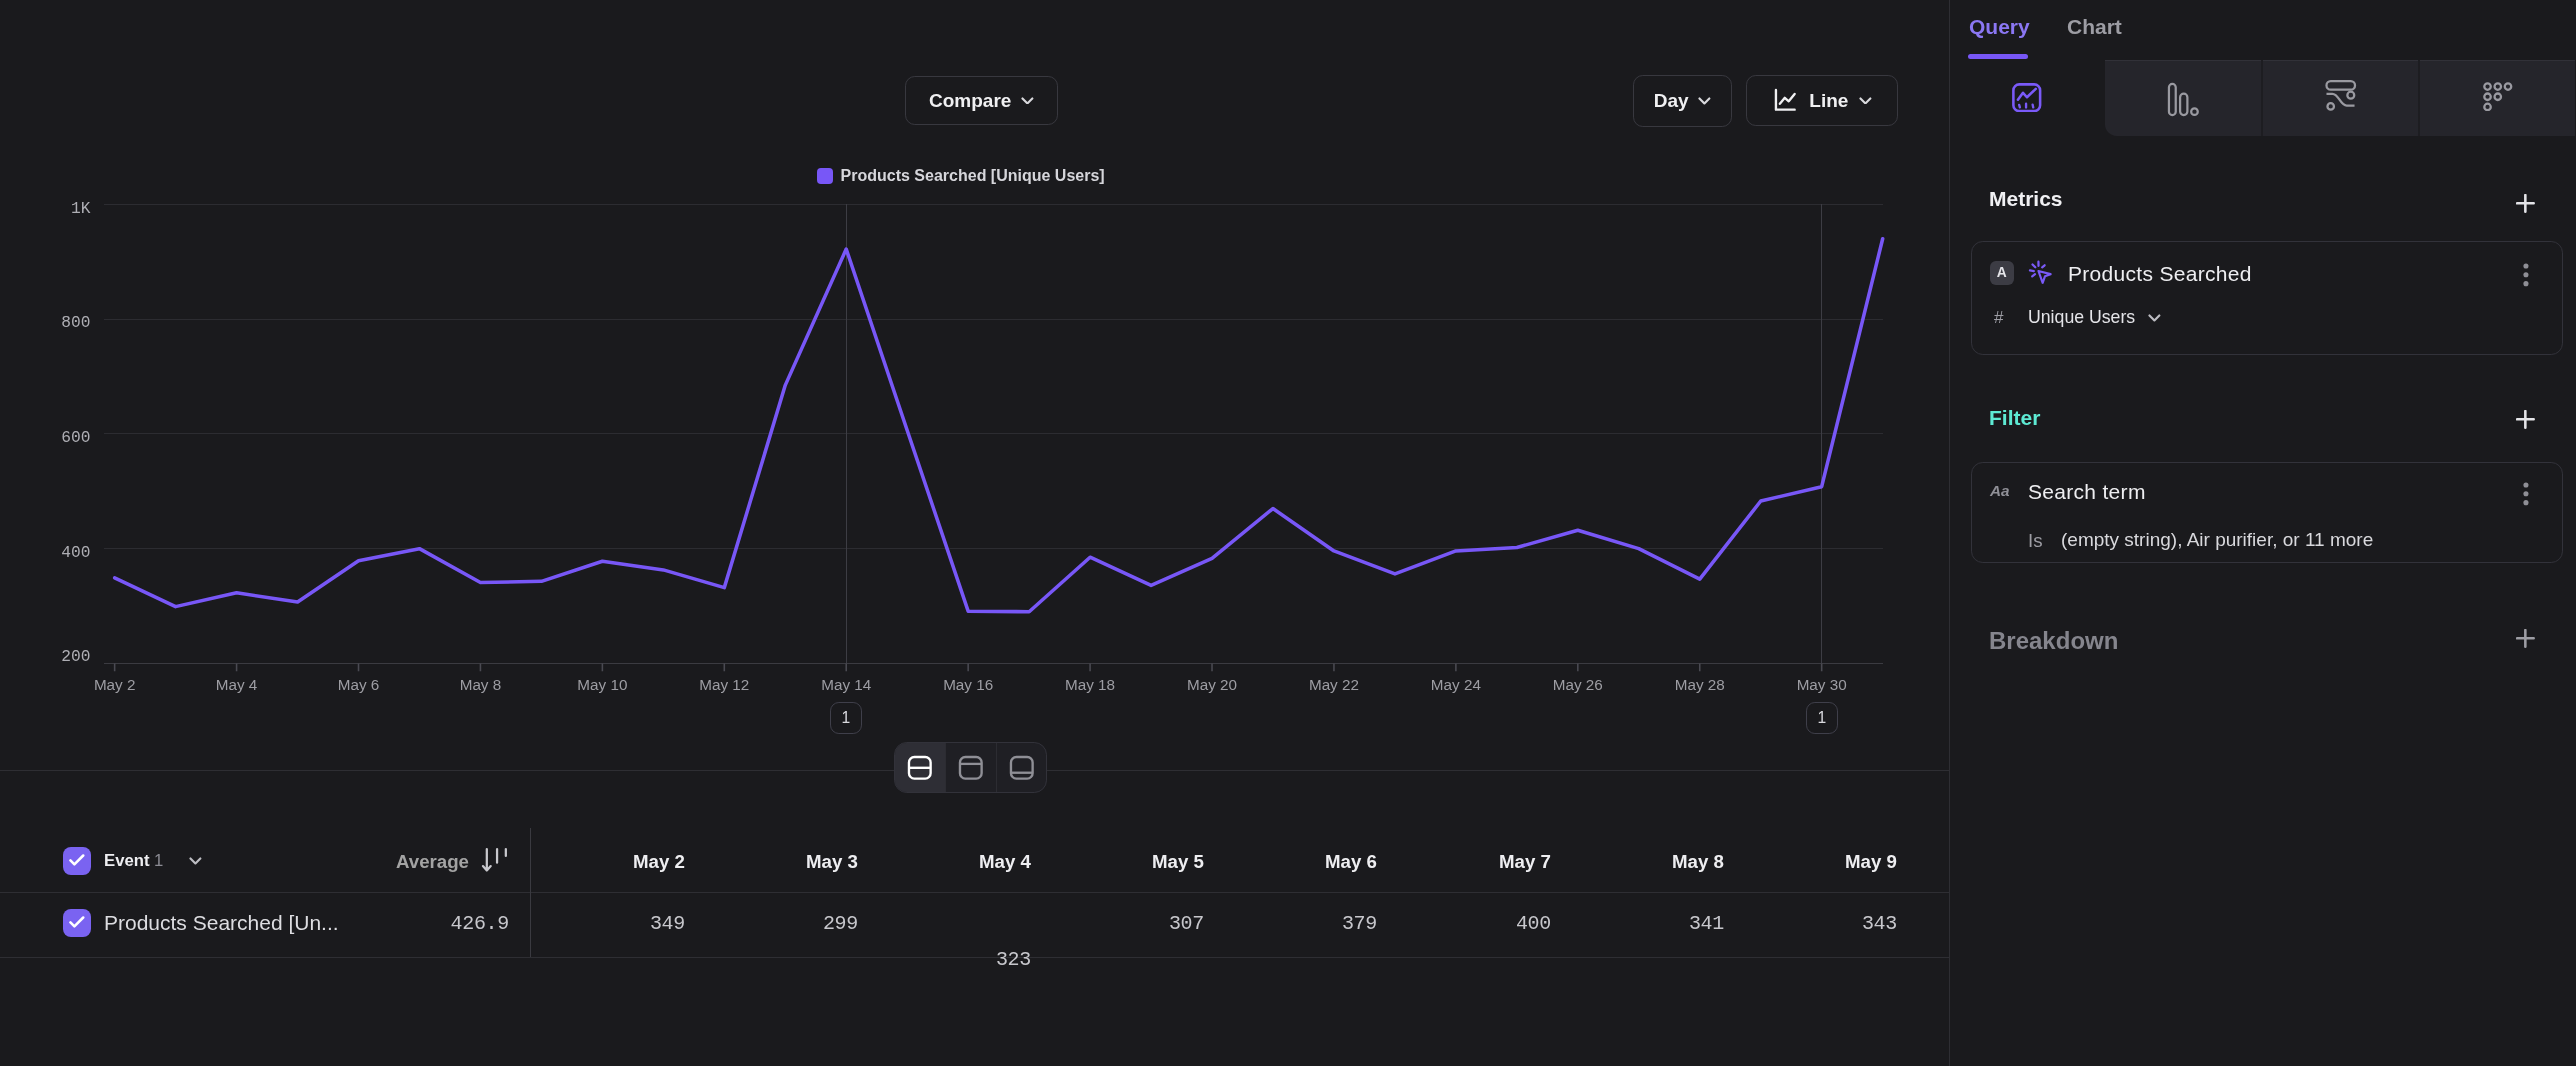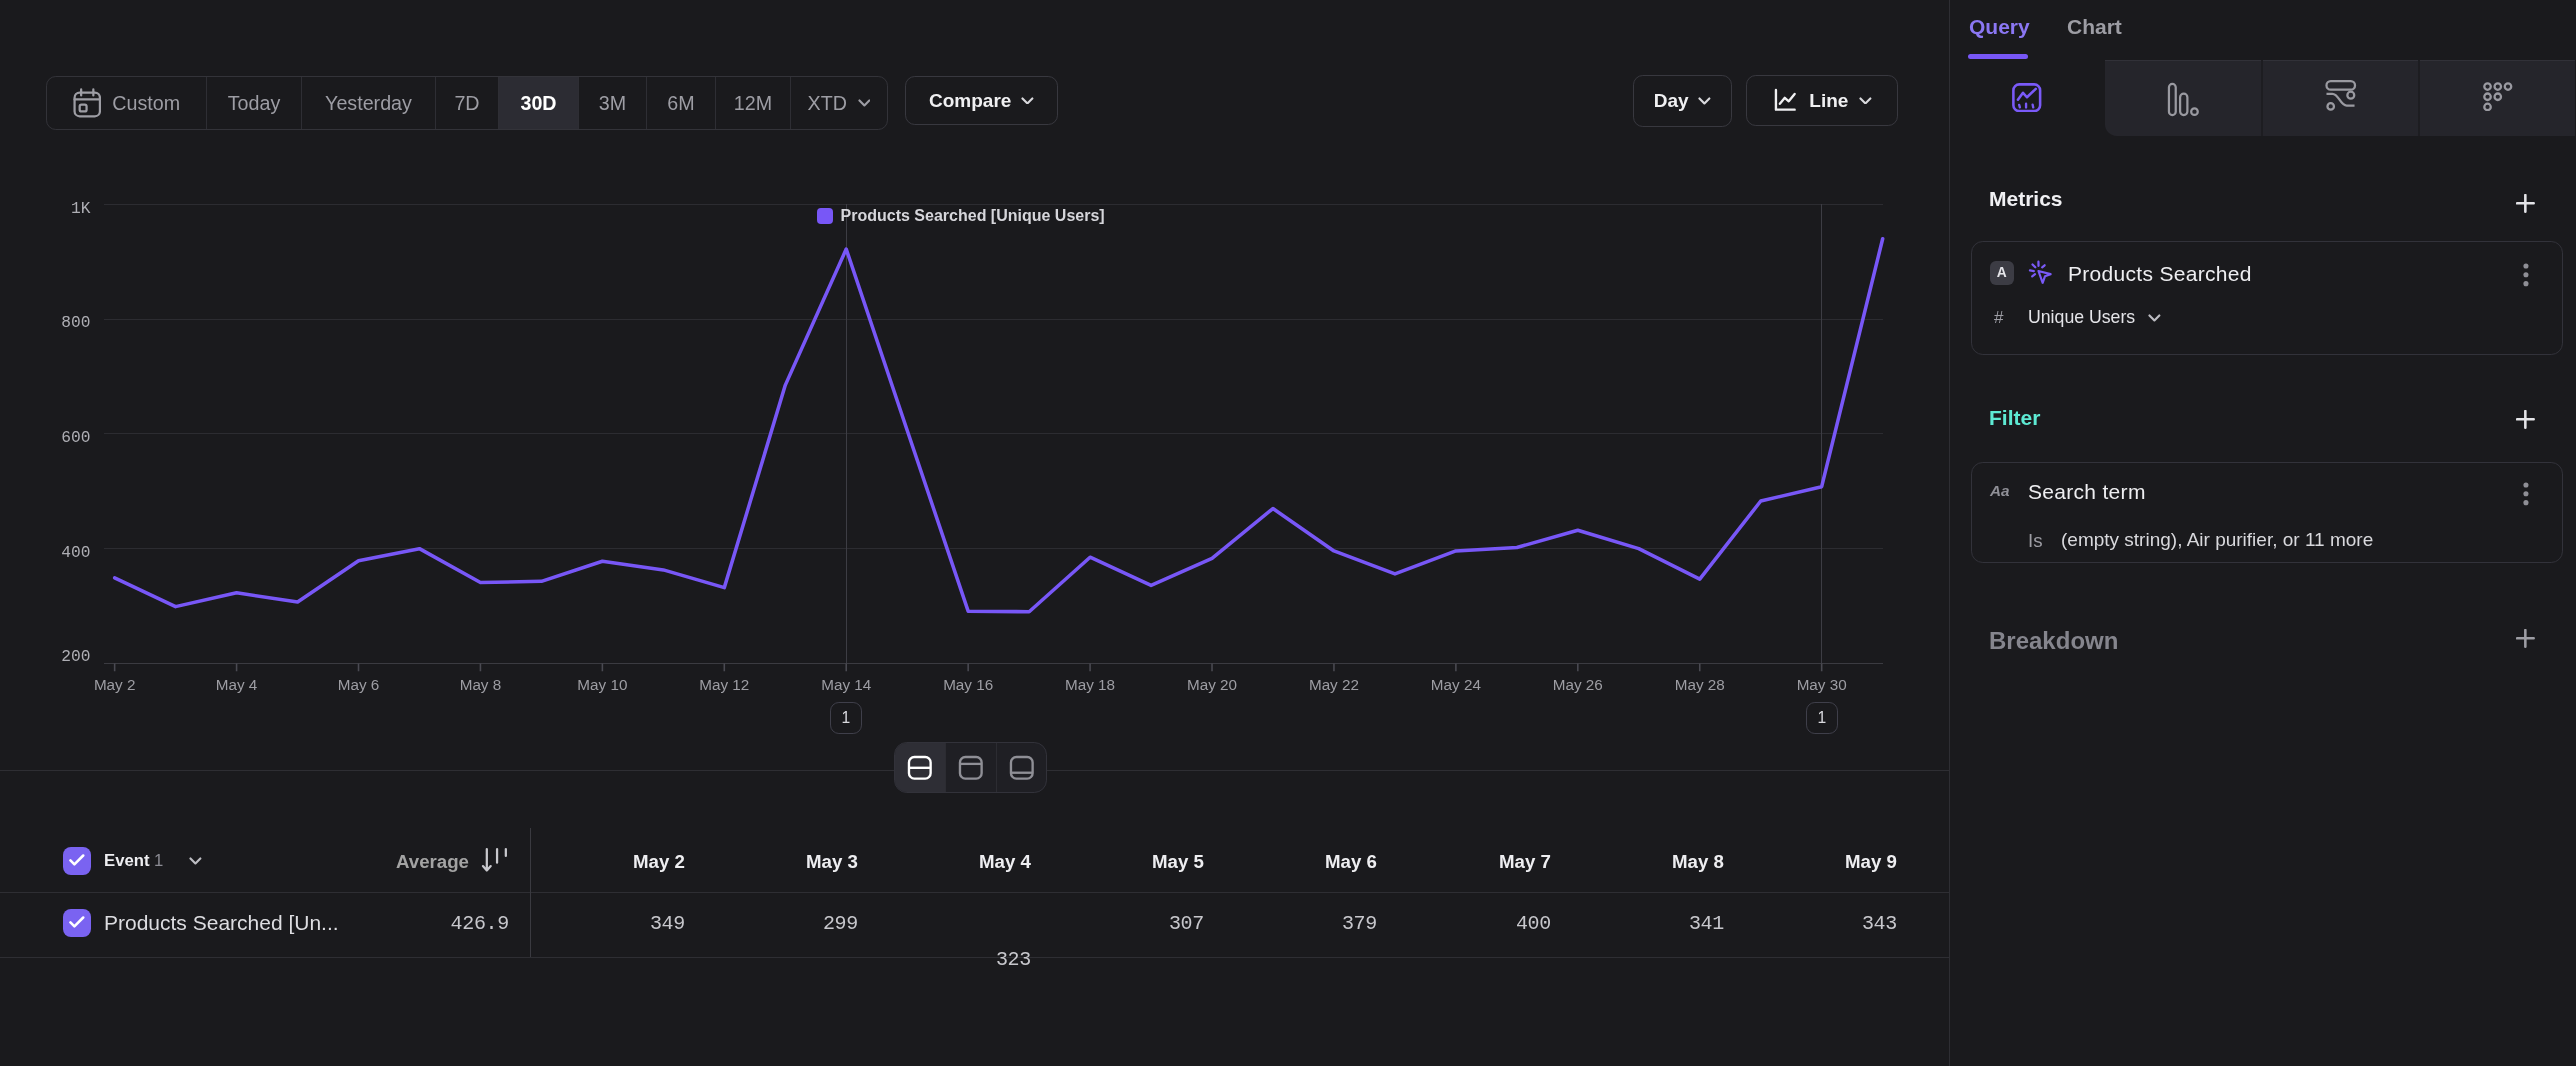--- a/index.html
+++ b/index.html
@@ -10,43 +10,20 @@
   .btn { position:absolute; border:1px solid #38383f; border-radius:9.8px;
          display:flex; align-items:center; justify-content:center; gap:9.8px;
          color:#f0f0f2; font-size:19px; font-weight:700; }
   .chev { width:12.8px; height:7.9px; }
   svg { display:block; }
 </style>
 </head>
 <body>
 <div class="page">
 
-  <div class="abs" id="seg" style="left:46px; top:76px; width:842px; height:54px;
-       border:1px solid #333339; border-radius:9.8px; display:flex; overflow:hidden;">
-    <div class="seg-c" style="width:160px;">
-      <svg width="28.5" height="30.5" viewBox="0 0 29 31" fill="none" stroke="#9d9da4" stroke-width="2.3" stroke-linecap="round">
-        <rect x="1.6" y="4.6" width="25.8" height="24.2" rx="5.2"></rect>
-        <path d="M8.3 1.5 v6 M20.7 1.5 v6 M1.6 11.6 h25.8"></path>
-        <rect x="6.8" y="16.8" width="7" height="7" rx="1.8"></rect>
-      </svg>
-      <span>Custom</span>
-      </div>
-    <div class="seg-c" style="width:95px;">Today</div>
-    <div class="seg-c" style="width:134px;">Yesterday</div>
-    <div class="seg-c" style="width:63px;">7D</div>
-    <div class="seg-c active" style="width:80px;">30D</div>
-    <div class="seg-c" style="width:68px;">3M</div>
-    <div class="seg-c" style="width:69px;">6M</div>
-    <div class="seg-c" style="width:75px;">12M</div>
-    <div class="seg-c" style="width:96px; border-right:none;">XTD
-      <svg class="chev" viewBox="0 0 13 8" fill="none" stroke="#9d9da4" stroke-width="2.2" stroke-linecap="round" stroke-linejoin="round">
-          <path d="M1.5 1.5 L6.5 6.5 L11.5 1.5"></path>
-        </svg>
-    </div>
-  </div>
   <style>
     .seg-c { height:100%; display:flex; align-items:center; justify-content:center; gap:10.8px;
              color:#9d9da4; font-size:19.7px; border-right:1px solid #2e2e34; }
     .seg-c.active { background:#2c2c33; color:#ffffff; font-weight:700; }
   </style>
 
   <div class="btn" style="left:905px; top:76px; width:153px; height:49px;">Compare
     <svg class="chev" viewBox="0 0 13 8" fill="none" stroke="#d9d9dd" stroke-width="2.2" stroke-linecap="round" stroke-linejoin="round">
         <path d="M1.5 1.5 L6.5 6.5 L11.5 1.5"></path>
       </svg>
@@ -119,21 +96,21 @@
       <text x="1355.5" y="701">May 22</text>
         <text x="1479.4" y="701">May 24</text>
       <text x="1603.3" y="701">May 26</text>
         <text x="1727.2" y="701">May 28</text>
       <text x="1851.1" y="701">May 30</text>
     </g>
 
     <polyline fill="none" stroke="#7857f7" stroke-width="3.6" stroke-linejoin="round" stroke-linecap="round" points="116.5,587.1 178.4,616.3 240.4,602.3 302.4,611.6 364.3,569.6 426.2,557.4 488.2,591.8 550.2,590.6 612.1,570.2 674.1,579.0 736.0,597.0 798.0,391.2 859.9,253.0 921.9,437.3 983.8,620.9 1045.8,621.5 1107.7,566.1 1169.7,594.7 1231.6,567.3 1293.5,516.6 1355.5,559.7 1417.5,583.0 1479.4,559.7 1541.4,556.2 1603.3,538.7 1665.2,557.4 1727.2,588.3 1789.2,509.0 1851.1,494.4 1913.1,242.5"></polyline>
   </svg>
 
-  <div class="abs" style="left:817px; top:167px; display:flex; align-items:center; gap:7.9px;margin-top:40px;">
+  <div class="abs" style="left:817px; top:167px; display:flex; align-items:center; gap:7.9px;">
     <div style="width:15.7px;height:15.7px;border-radius:3.9px;background:#7857f7;"></div>
     <div style="font-size:16px;font-weight:700;color:#d6d6db;">Products Searched [Unique Users]</div>
   </div>
 
   <div class="abs" style="left:830px; top:702px; width:31.5px; height:31.5px; border:1px solid #3f3f4a; border-radius:8.9px;
        display:flex; align-items:center; justify-content:center; font-size:15.7px; color:#d9d9de;">1</div>
   <div class="abs" style="left:1806px; top:702px; width:31.5px; height:31.5px; border:1px solid #3f3f4a; border-radius:8.9px;
        display:flex; align-items:center; justify-content:center; font-size:15.7px; color:#d9d9de;">1</div>
 
   <div class="abs" style="left:0; top:770px; width:1949px; height:1px; background:#2e2e33;"></div>

